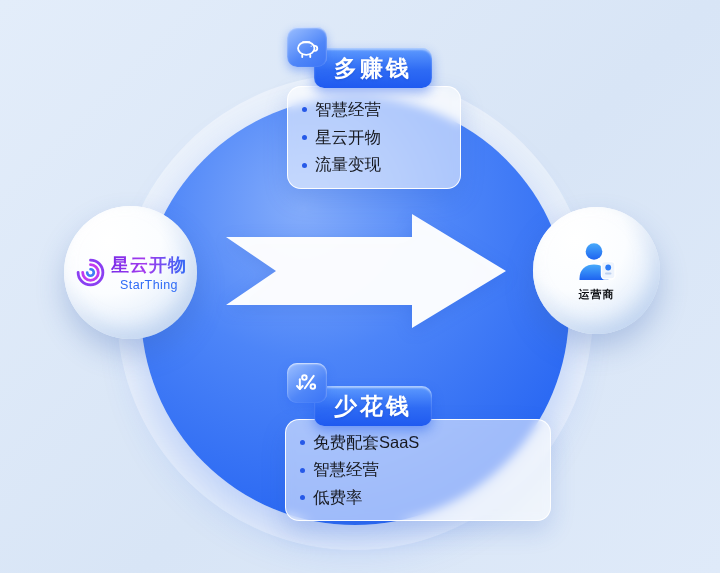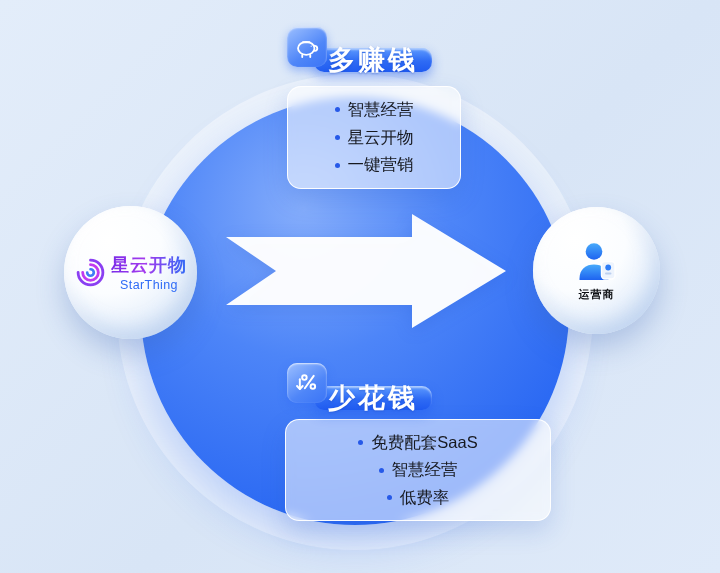--- a/index.html
+++ b/index.html
@@ -54,30 +54,30 @@
     position:absolute; z-index:5; border-radius:14px;
     background: rgba(255,255,255,0.55);
     border:1.5px solid rgba(255,255,255,0.95);
     box-shadow: 0 10px 24px rgba(40,90,200,0.18);
     backdrop-filter: blur(5px);
   }
   .card.top    { left:287px; top:86px;  width:174px; height:103px; }
   .card.bottom { left:285px; top:419px; width:266px; height:102px; }
   .card ul {
     list-style:none; height:100%; padding:6px 14px;
-    display:flex; flex-direction:column; justify-content:space-evenly;align-items:center;
+    display:flex; flex-direction:column; justify-content:space-evenly;
   }
   .card li { display:flex; align-items:center; gap:8px; font-size:16.5px; color:#17191f; }
   .dot { width:5px; height:5px; border-radius:50%; background:#2659e8; flex-shrink:0; }
 
   
   .badge {
-    position:absolute; z-index:6; width:118px; height:24px; border-radius:10px;
+    position:absolute; z-index:6; width:118px; height:40px; border-radius:10px;
     display:flex; align-items:center; justify-content:center;
-    color:#ffffff; font-weight:bold; font-size:27px; letter-spacing:3px;
+    color:#ffffff; font-weight:bold; font-size:23px; letter-spacing:3px;
     background: linear-gradient(180deg,#5e9bff 0%,#2e6bf4 55%,#1f5af0 100%);
     box-shadow: 0 5px 12px rgba(31,90,240,0.45), inset 0 2px 2px rgba(255,255,255,0.5);
     text-shadow: 0 1px 2px rgba(20,60,180,0.35);
   }
   .badge.top    { left:314px; top:48px;  }
   .badge.bottom { left:314px; top:386px; }
 
   
   .chip {
     position:absolute; z-index:7; width:40px; height:40px; border-radius:10px;
@@ -136,21 +136,21 @@
       <li>
         <span class="dot"></span>
         <span>智慧经营</span>
       </li>
       <li>
         <span class="dot"></span>
         <span>星云开物</span>
       </li>
       <li>
         <span class="dot"></span>
-        <span>一键营销</span>
+        <span>流量变现</span>
       </li>
     </ul>
   </div>
   <div class="badge top">多赚钱</div>
   <div class="chip top">
     <svg width="26" height="26" viewBox="0 0 24 24" stroke="#ffffff" stroke-width="1.7" fill="none" stroke-linecap="round" aria-hidden="true">
       <ellipse cx="11.3" cy="13.2" rx="7.6" ry="6"></ellipse>
       <path d="M18.6 10.8 c1.9 .2 2.9 1.2 2.9 2.5 0 1.2 -.9 2.1 -2.3 2.3"></path>
       <line x1="8.3" y1="7.6" x2="14.3" y2="7.6"></line>
       <line x1="7.6" y1="19.4" x2="7.6" y2="21.2"></line>

